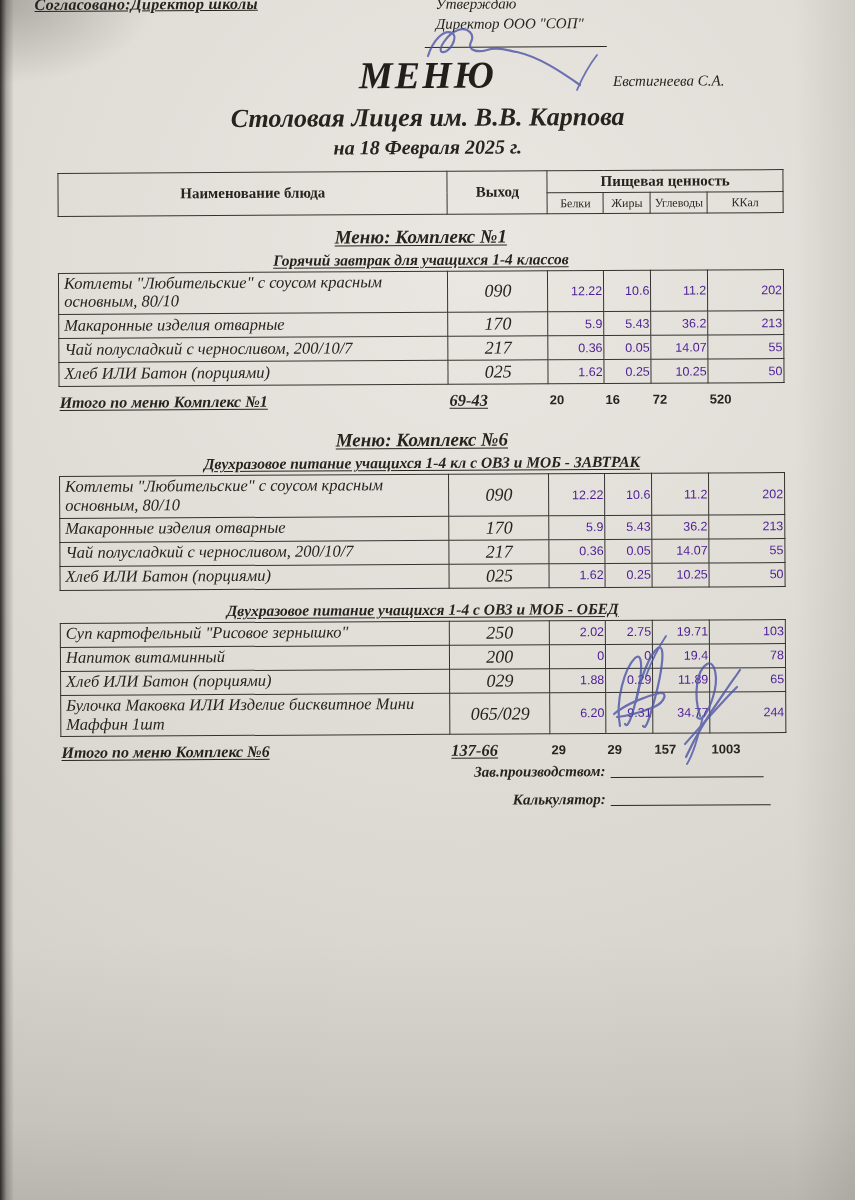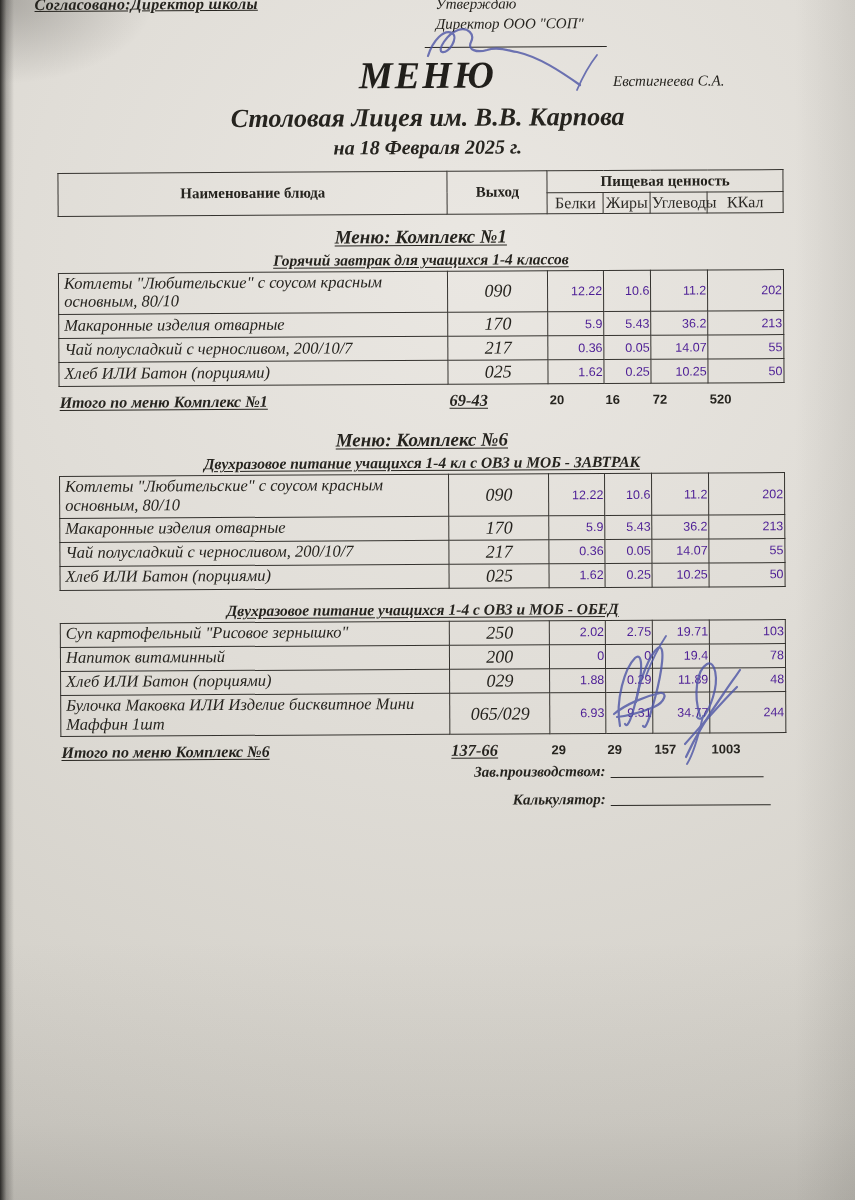--- a/index.html
+++ b/index.html
@@ -50,21 +50,21 @@
 
   .content { margin:13px 0 0 57px; width:726px; }
 
   table { border-collapse:collapse; table-layout:fixed; width:726px; }
   col.c-name{width:53.7%} col.c-out{width:13.8%} col.c-p{width:7.7%}
   col.c-f{width:6.5%} col.c-c{width:7.85%} col.c-k{width:10.45%}
 
   .hdr-table td { border:1.5px solid #35332f; text-align:center; }
   .hdr-main { font-weight:bold; font-size:15px; height:38px; }
   .hdr-nutr { font-weight:bold; font-size:15px; height:19px; line-height:19px; }
-  .hdr-sub  { font-size:16px; height:18px; line-height:18px; color:#2c2a26; }
+  .hdr-sub  { font-size:12px; height:18px; line-height:18px; color:#2c2a26; }
 
   .section-heading {
     margin:11px 0 3px; text-align:center;
     font-size:19px; font-weight:bold; font-style:italic;
     text-decoration:underline; text-underline-offset:2px;
   }
   .sub-heading {
     margin:0 0 2px; text-align:center;
     font-size:15.5px; font-weight:bold; font-style:italic;
     text-decoration:underline; text-underline-offset:2px;
@@ -289,26 +289,26 @@
         <td class="num">0</td>
         <td class="num">19.4</td>
         <td class="num">78</td>
       </tr>
       <tr>
         <td class="name">Хлеб ИЛИ Батон (порциями)</td>
         <td class="out">029</td>
         <td class="num">1.88</td>
         <td class="num">0.29</td>
         <td class="num">11.89</td>
-        <td class="num">48</td>
+        <td class="num">65</td>
       </tr>
       <tr>
         <td class="name">Булочка Маковка ИЛИ Изделие бисквитное Мини Маффин 1шт</td>
         <td class="out">065/029</td>
-        <td class="num">6.93</td>
+        <td class="num">6.20</td>
         <td class="num">9.31</td>
         <td class="num">34.77</td>
         <td class="num">244</td>
       </tr>
     </tbody>
       </table>
 
     <table class="total-table">
       <colgroup>
           <col class="c-name">

